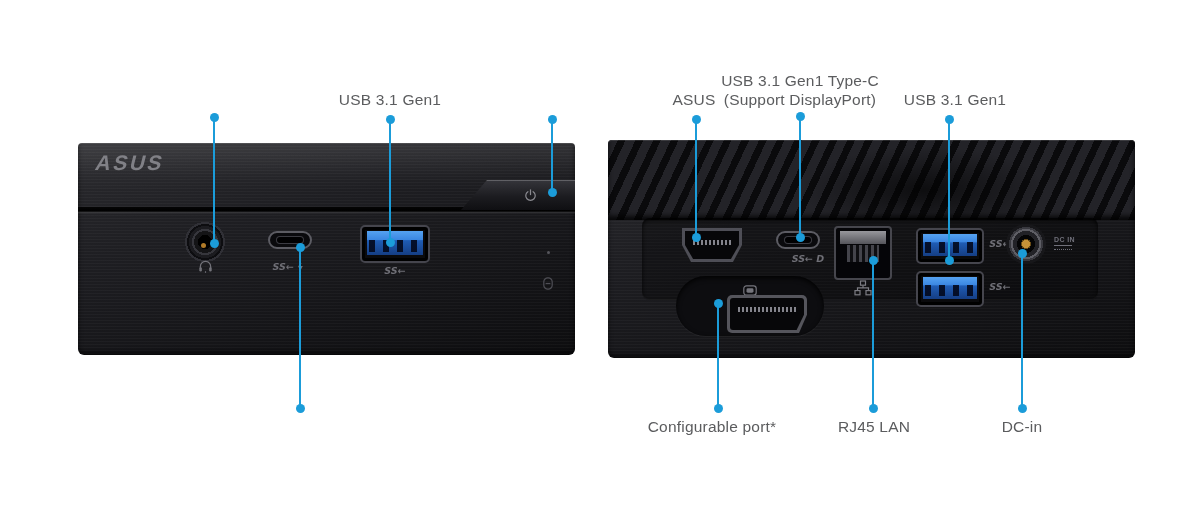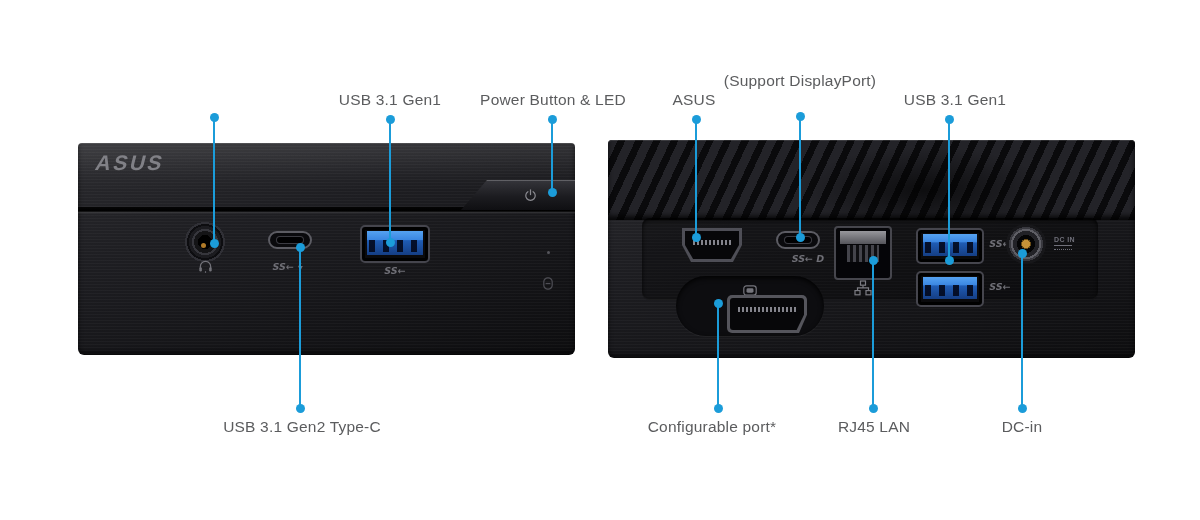--- a/index.html
+++ b/index.html
@@ -95,35 +95,32 @@
 </head>
 <body>
 
 <div class="stage">
 
   <div class="callout" style="left:214px;top:71px">
   </div>
   <div class="callout" style="left:390px;top:90px">
     <div>USB 3.1 Gen1</div>
   </div>
-  <div class="callout" style="left:553px;top:90px">
-    <div>Power Button &amp; LED</div>
-  </div>
   <div class="callout" style="left:694px;top:90px">
     <div>ASUS</div>
   </div>
   <div class="callout" style="left:800px;top:71px">
+    <div>USB 3.1 Gen1 Type-C</div>
     <div>(Support DisplayPort)</div>
   </div>
   <div class="callout" style="left:955px;top:90px">
     <div>USB 3.1 Gen1</div>
   </div>
 
   <div class="callout" style="left:302px;top:417px">
-    <div>USB 3.1 Gen2 Type-C</div>
   </div>
   <div class="callout" style="left:712px;top:417px">
     <div>Configurable port*</div>
   </div>
   <div class="callout" style="left:874px;top:417px">
     <div>RJ45 LAN</div>
   </div>
   <div class="callout" style="left:1022px;top:417px">
     <div>DC-in</div>
   </div>

